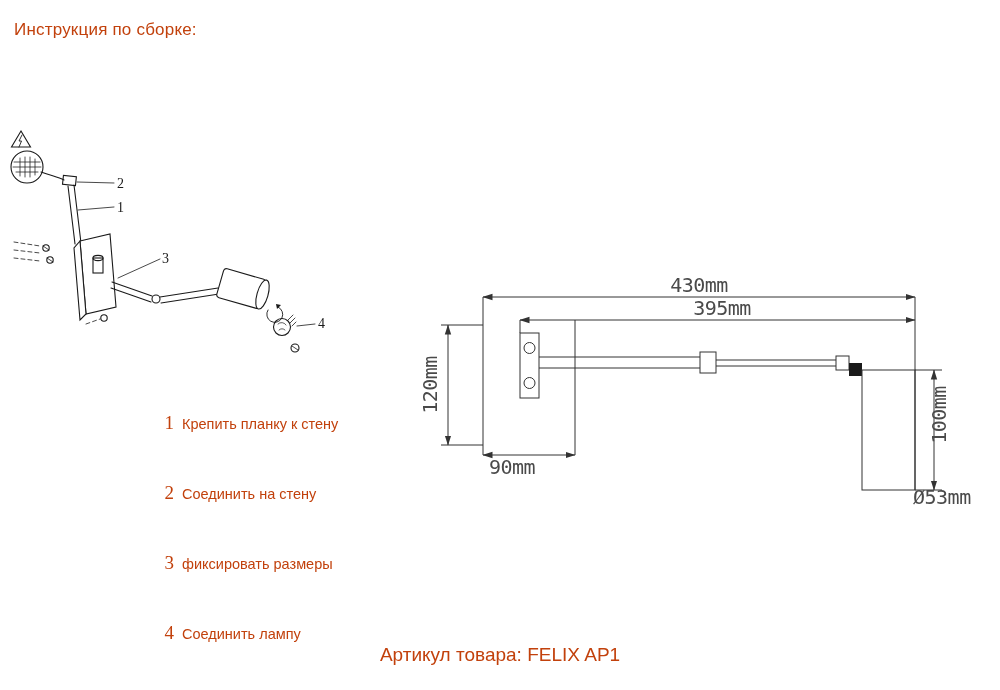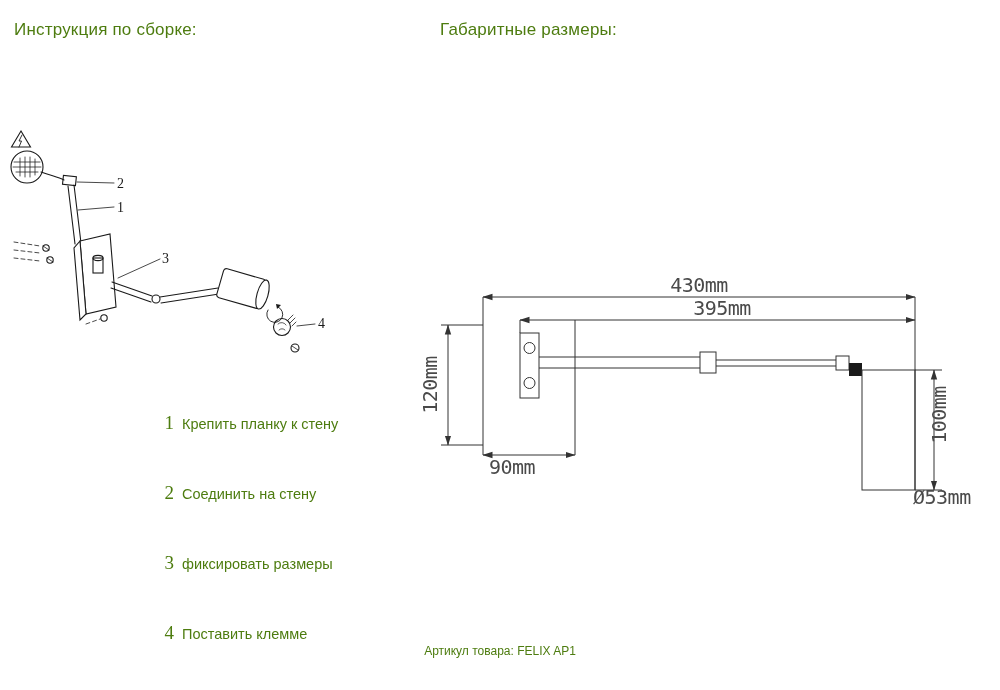--- a/index.html
+++ b/index.html
@@ -1,35 +1,34 @@
 <!DOCTYPE html>
 <html><head>
 <meta charset="utf-8">
 <style>
   html,body{margin:0;padding:0;background:#ffffff;}
-  .page{position:relative;width:1000px;height:690px;background:#fff;font-family:"Liberation Sans",sans-serif;color:#4d7c0f;overflow:hidden;}
+  .page{position:relative;width:1000px;height:690px;background:#fff;font-family:"Liberation Sans",sans-serif;color:#c2410c;overflow:hidden;}
   .hdr{position:absolute;top:20px;font-size:17px;letter-spacing:0.2px;}
   .hdr-left{left:14px;}
   .hdr-right{left:440px;}
   .instructions{position:absolute;left:158px;top:372px;}
   .instr-row{display:flex;align-items:baseline;margin-bottom:8px;}
   .instr-num{font-family:"Liberation Serif",serif;font-size:19px;width:16px;text-align:right;margin-right:8px;}
   .instr-text{font-size:14.5px;white-space:nowrap;margin-top:44px;}
-  .footer{position:absolute;left:0;top:644px;width:1000px;text-align:center;font-size:12px;}
+  .footer{position:absolute;left:0;top:644px;width:1000px;text-align:center;font-size:19px;}
   svg{display:block;}
   svg text.dim{font-family:"DejaVu Sans Mono",monospace;font-size:20px;fill:#4a4a4a;letter-spacing:-0.5px;}
   svg text.callout{font-family:"Liberation Serif",serif;font-size:14px;fill:#1a1a1a;}
 </style>
 </head>
 <body>
 
 <div class="page">
 
   <div class="hdr hdr-left">Инструкция по сборке:</div>
-  <div class="hdr hdr-right">Габаритные размеры:</div>
 
   <svg width="350" height="250" viewBox="0 0 350 250" style="position:absolute;left:0;top:120px;">
     <g stroke="#1a1a1a" stroke-width="1.1" fill="none" stroke-linecap="round">
 
       <g>
         <path d="M21 11 L30.5 27 L11.5 27 Z"></path>
         <path d="M22 15 l-3 6 h2.5 l-2.5 6" stroke-width="0.9"></path>
       </g>
 
       <g>
@@ -107,21 +106,21 @@
     <div class="instr-row">
       <span class="instr-num">2</span>
       <span class="instr-text">Соединить на стену</span>
     </div>
     <div class="instr-row">
       <span class="instr-num">3</span>
       <span class="instr-text">фиксировать размеры</span>
     </div>
     <div class="instr-row">
       <span class="instr-num">4</span>
-      <span class="instr-text">Поставить клемме</span>
+      <span class="instr-text">Соединить лампу</span>
     </div>
   </div>
 
   <svg width="585" height="245" viewBox="0 0 585 245" style="position:absolute;left:415px;top:275px;">
     <defs>
       <marker id="arr" viewBox="0 0 10 10" refX="9.5" refY="5" markerWidth="10" markerHeight="10" orient="auto-start-reverse">
         <path d="M0 1.8 L10 5 L0 8.2 Z" fill="#333333"></path>
       </marker>
     </defs>
     <g stroke="#333333" stroke-width="1" fill="none">

